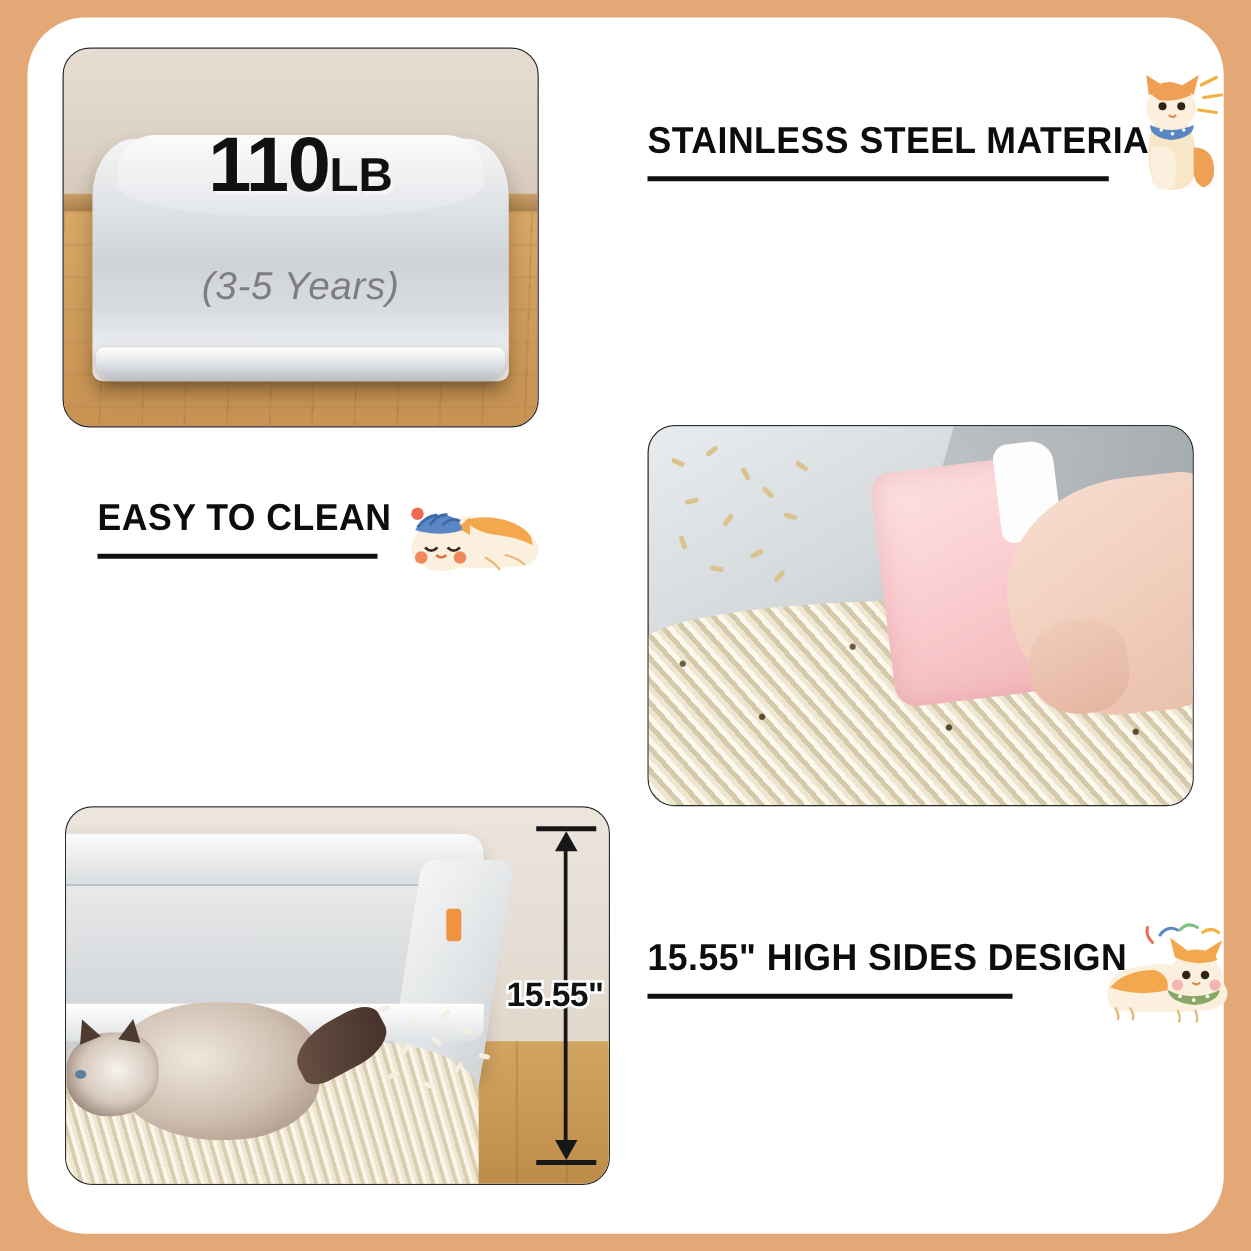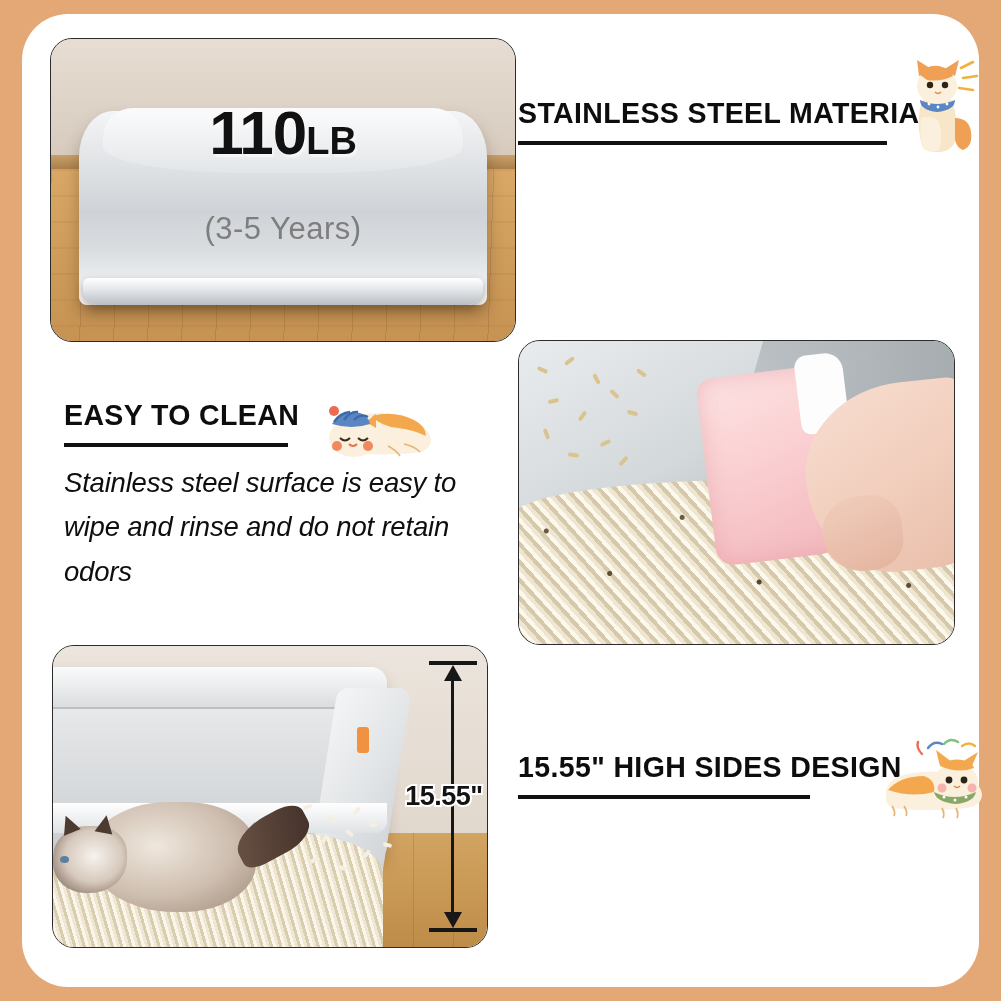--- a/index.html
+++ b/index.html
@@ -26,21 +26,21 @@
   .photo {
     position: absolute;
     border-radius: 22px;
     overflow: hidden;
     border: 1.6px solid #2b2b2b;
     background: #cfcfcf;
   }
   .photo-inner { position: absolute; inset: 0; }
 
   
-  #photo-weight { left: 50px; top: 38px; width: 466px; height: 304px; }
+  #photo-weight { left: 50px; top: 38px; width: 381px; height: 304px; }
   #p1-wall {
     position: absolute; left: 0; top: 0; width: 100%; height: 40%;
     background: linear-gradient(180deg,#e7ddd2 0%, #ddd2c6 60%, #d6cabd 100%);
   }
   #p1-baseboard {
     position: absolute; left: 0; top: 38.5%; width: 100%; height: 5%;
     background: linear-gradient(180deg,#c9a06a,#a97e49);
   }
   #p1-floor {
     position: absolute; left: 0; top: 43%; width: 100%; height: 57%;
@@ -91,20 +91,21 @@
   }
   #p1-weight-label .unit { font-size: 38px; letter-spacing: 0px; }
   #p1-years-label {
     position: absolute;
     left: 0; top: 57%;
     width: 100%;
     text-align: center;
     font-size: 31px;
     color: #7e7e7e;
     letter-spacing: 0.5px;
+    font-style: italic;
   }
 
   
   #photo-wipe { left: 518px; top: 340px; width: 437px; height: 305px; }
   #p2-bg {
     position: absolute; inset: 0;
     background: linear-gradient(150deg,#e9ecee 0%, #d3d8da 38%, #b8bec1 62%, #c9ced1 100%);
   }
   #p2-shade {
     position: absolute; left: 50%; top: -10%; width: 70%; height: 80%;
@@ -328,21 +329,21 @@
     margin-top: 14px;
     font-style: italic;
     font-size: 27.5px;
     line-height: 1.62;
     color: #0e0e0e;
     letter-spacing: -0.2px;
   }
 
   #block-material { left: 518px; top: 96px; width: 420px; }
   #block-material .rule { width: 369px; }
-  #block-clean { left: 64px; top: 398px; width: 412px; }
+  #block-clean { left: 78px; top: 398px; width: 412px; }
   #block-clean .rule { width: 224px; }
   #block-sides { left: 518px; top: 750px; width: 430px; }
   #block-sides .rule { width: 292px; }
 
   
   .cat-sticker { position: absolute; pointer-events: none; }
   #cat-sit { left: 893px; top: 52px; width: 86px; height: 104px; }
   #cat-sleep { left: 318px; top: 388px; width: 122px; height: 74px; }
   #cat-lie { left: 882px; top: 736px; width: 108px; height: 86px; }
 </style>
@@ -441,21 +442,20 @@
       <div class="heading">STAINLESS STEEL MATERIAL</div>
     </div>
     <div class="rule"></div>
   </div>
 
   <div class="block" id="block-clean">
     <div class="head-row">
       <div class="heading">EASY TO CLEAN</div>
     </div>
     <div class="rule"></div>
-    <div class="body-text">Stainless steel surface is easy to wipe and rinse and do not retain odors</div>
   </div>
 
   <div class="block" id="block-sides">
     <div class="head-row">
       <div class="heading">15.55" HIGH SIDES DESIGN</div>
     </div>
     <div class="rule"></div>
   </div>
 
   <div class="cat-sticker" id="cat-sit">

